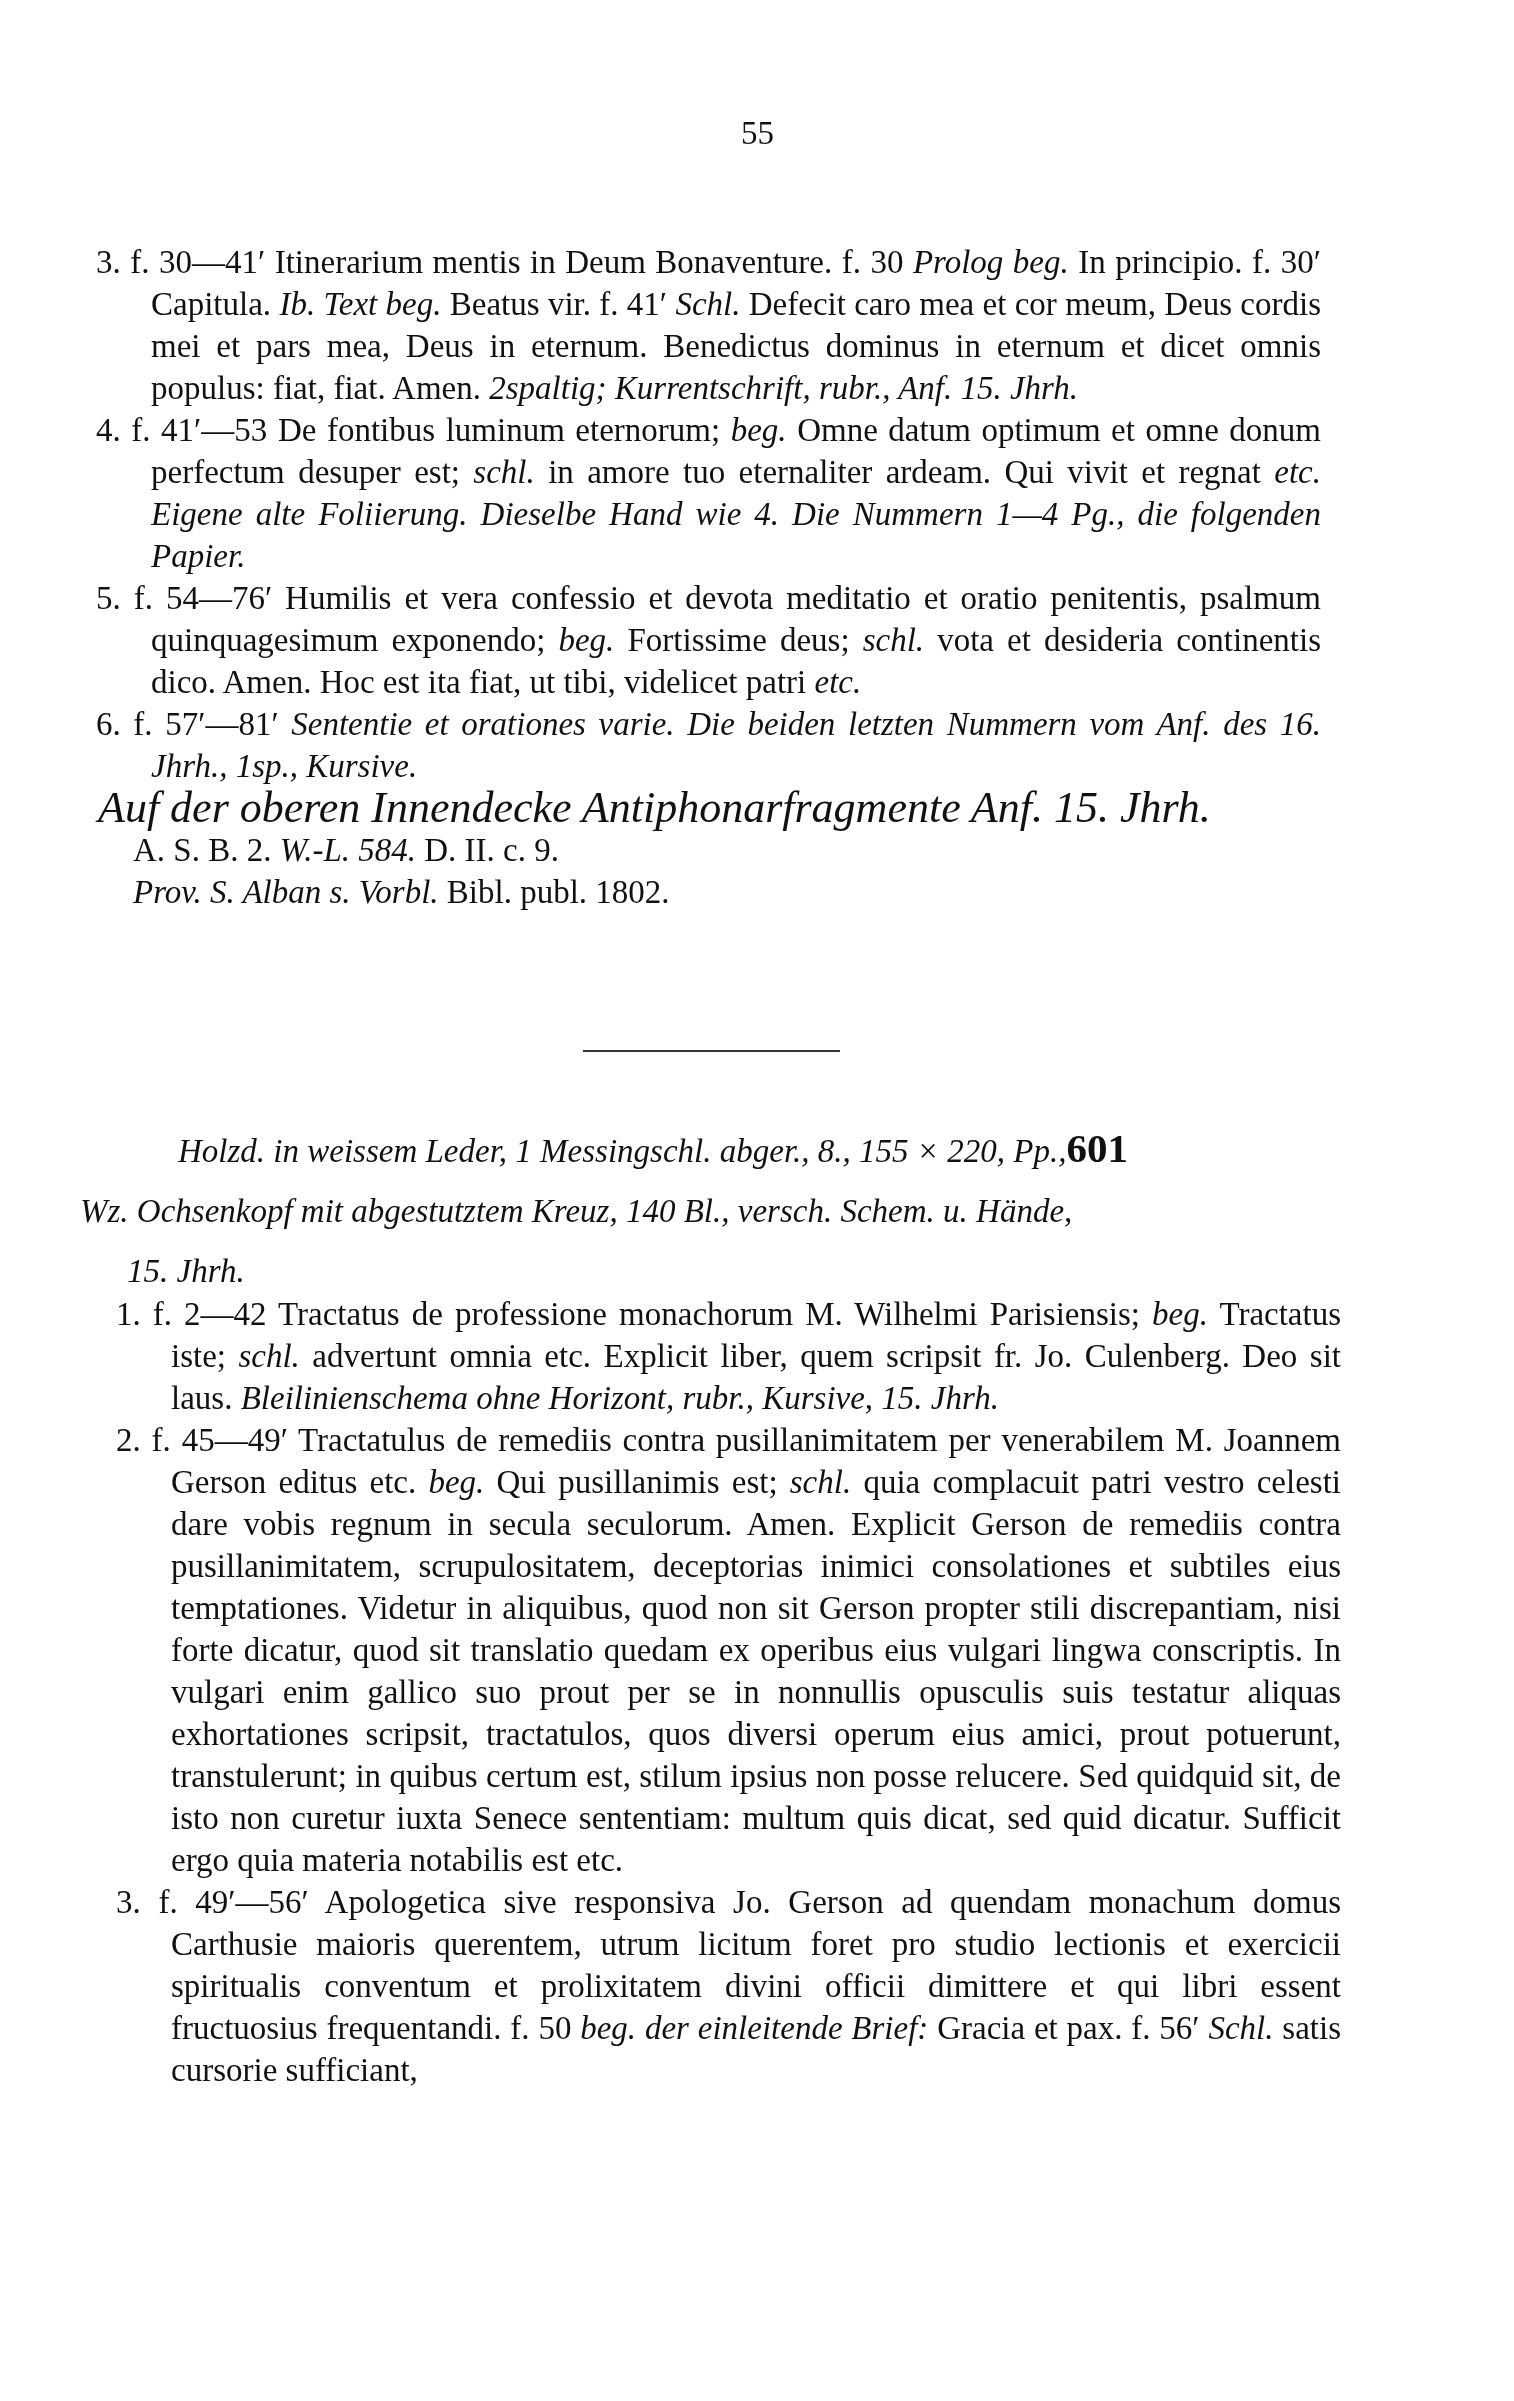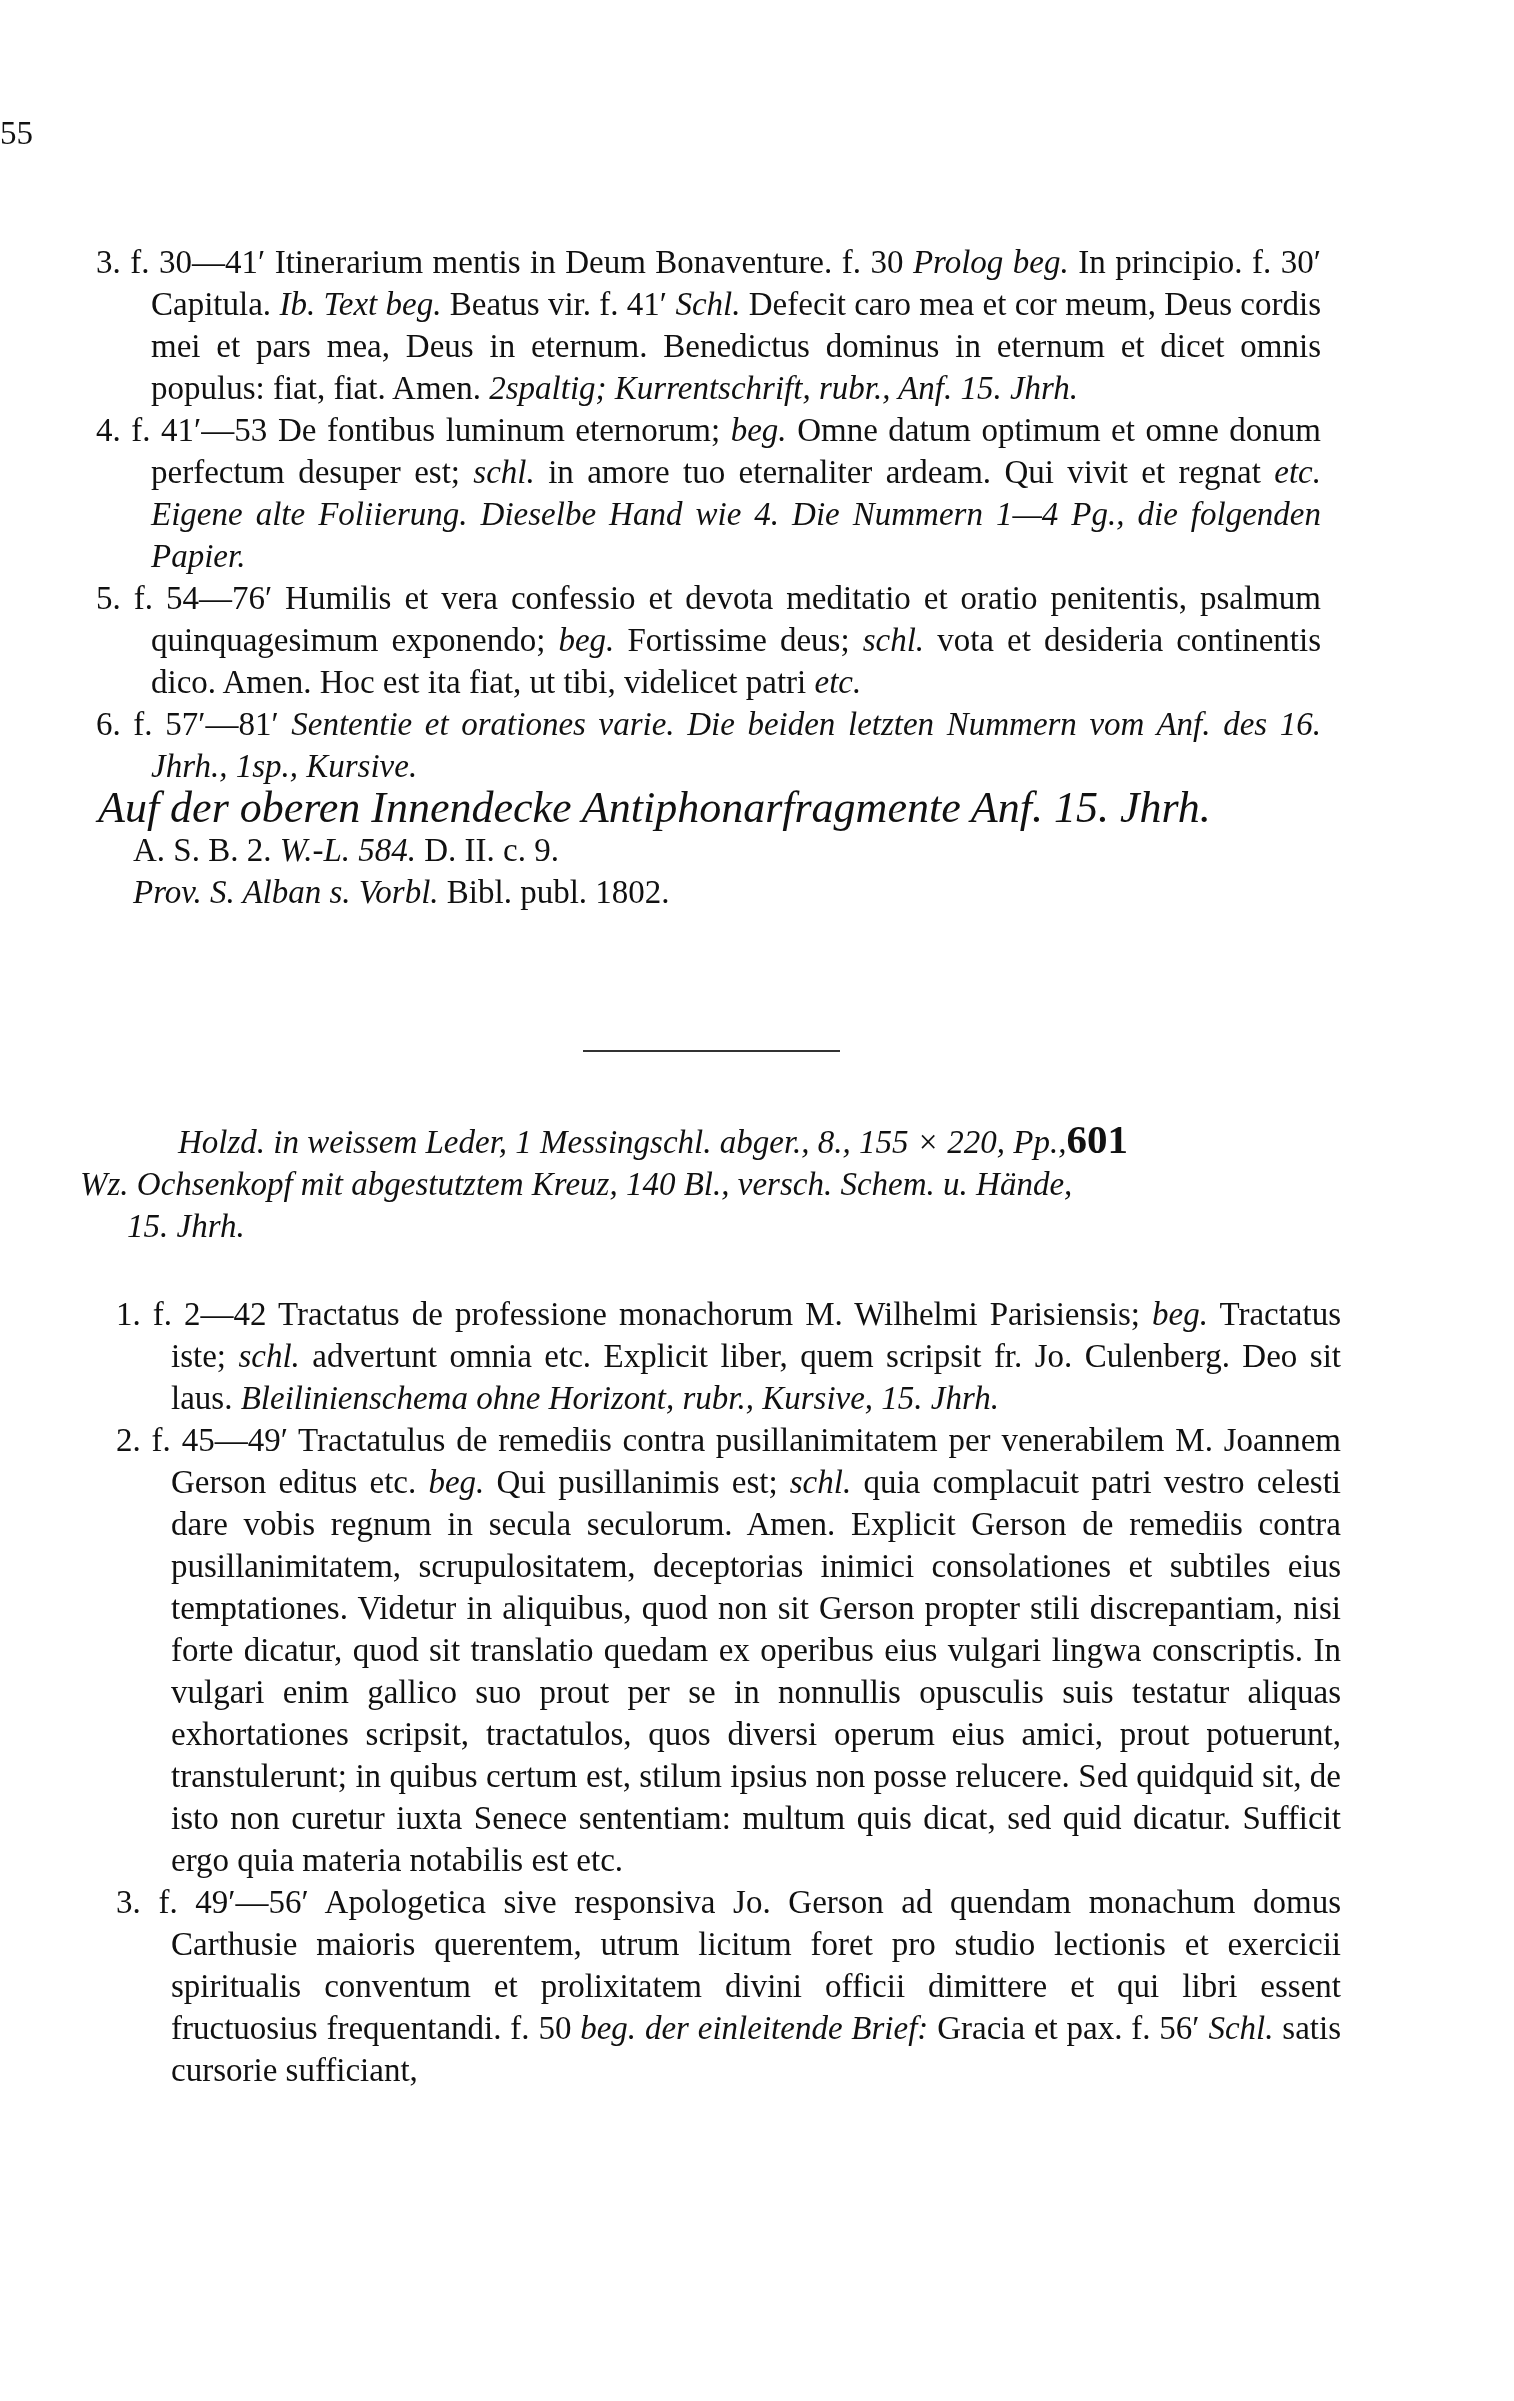--- a/index.html
+++ b/index.html
@@ -3,21 +3,21 @@
 <meta charset="utf-8">
 <style>
   html, body { margin: 0; padding: 0; background: #ffffff; }
   body {
     width: 1515px; height: 2401px; position: relative; overflow: hidden;
     font-family: "Liberation Serif", "DejaVu Serif", serif;
     color: #111111;
   }
   .page-number {
     position: absolute; left: 0; width: 1515px; top: 114px;
-    font-size: 33px; line-height: 38px;
+    text-align: center; font-size: 33px; line-height: 38px;
   }
   .block { position: absolute; left: 0; width: 1238px; }
   .entry {
     position: relative;
     margin-left: 151px; width: 1170px;
     font-size: 33px; line-height: 42px;
     text-align: justify;
     text-indent: -55px;
   }
   .entry .num { }
@@ -30,21 +30,21 @@
   }
   i, .it { font-style: italic; }
   .rule {
     position: absolute; left: 583px; width: 257px; top: 1050px;
     height: 1.5px; background: #333333;
   }
   .desc {
     position: absolute; top: 1118px; left: 0; width: 1515px;
   }
   .desc-line {
-    font-size: 33px; line-height: 42px; font-style: italic;
+    font-size: 33px; line-height: 60px; font-style: italic;
     white-space: nowrap;
   }
   .ms-number {
     font-style: normal; font-weight: bold; font-size: 41px;
   }
 </style>
 </head>
 <body>
 
 <div class="page-number">55</div>

